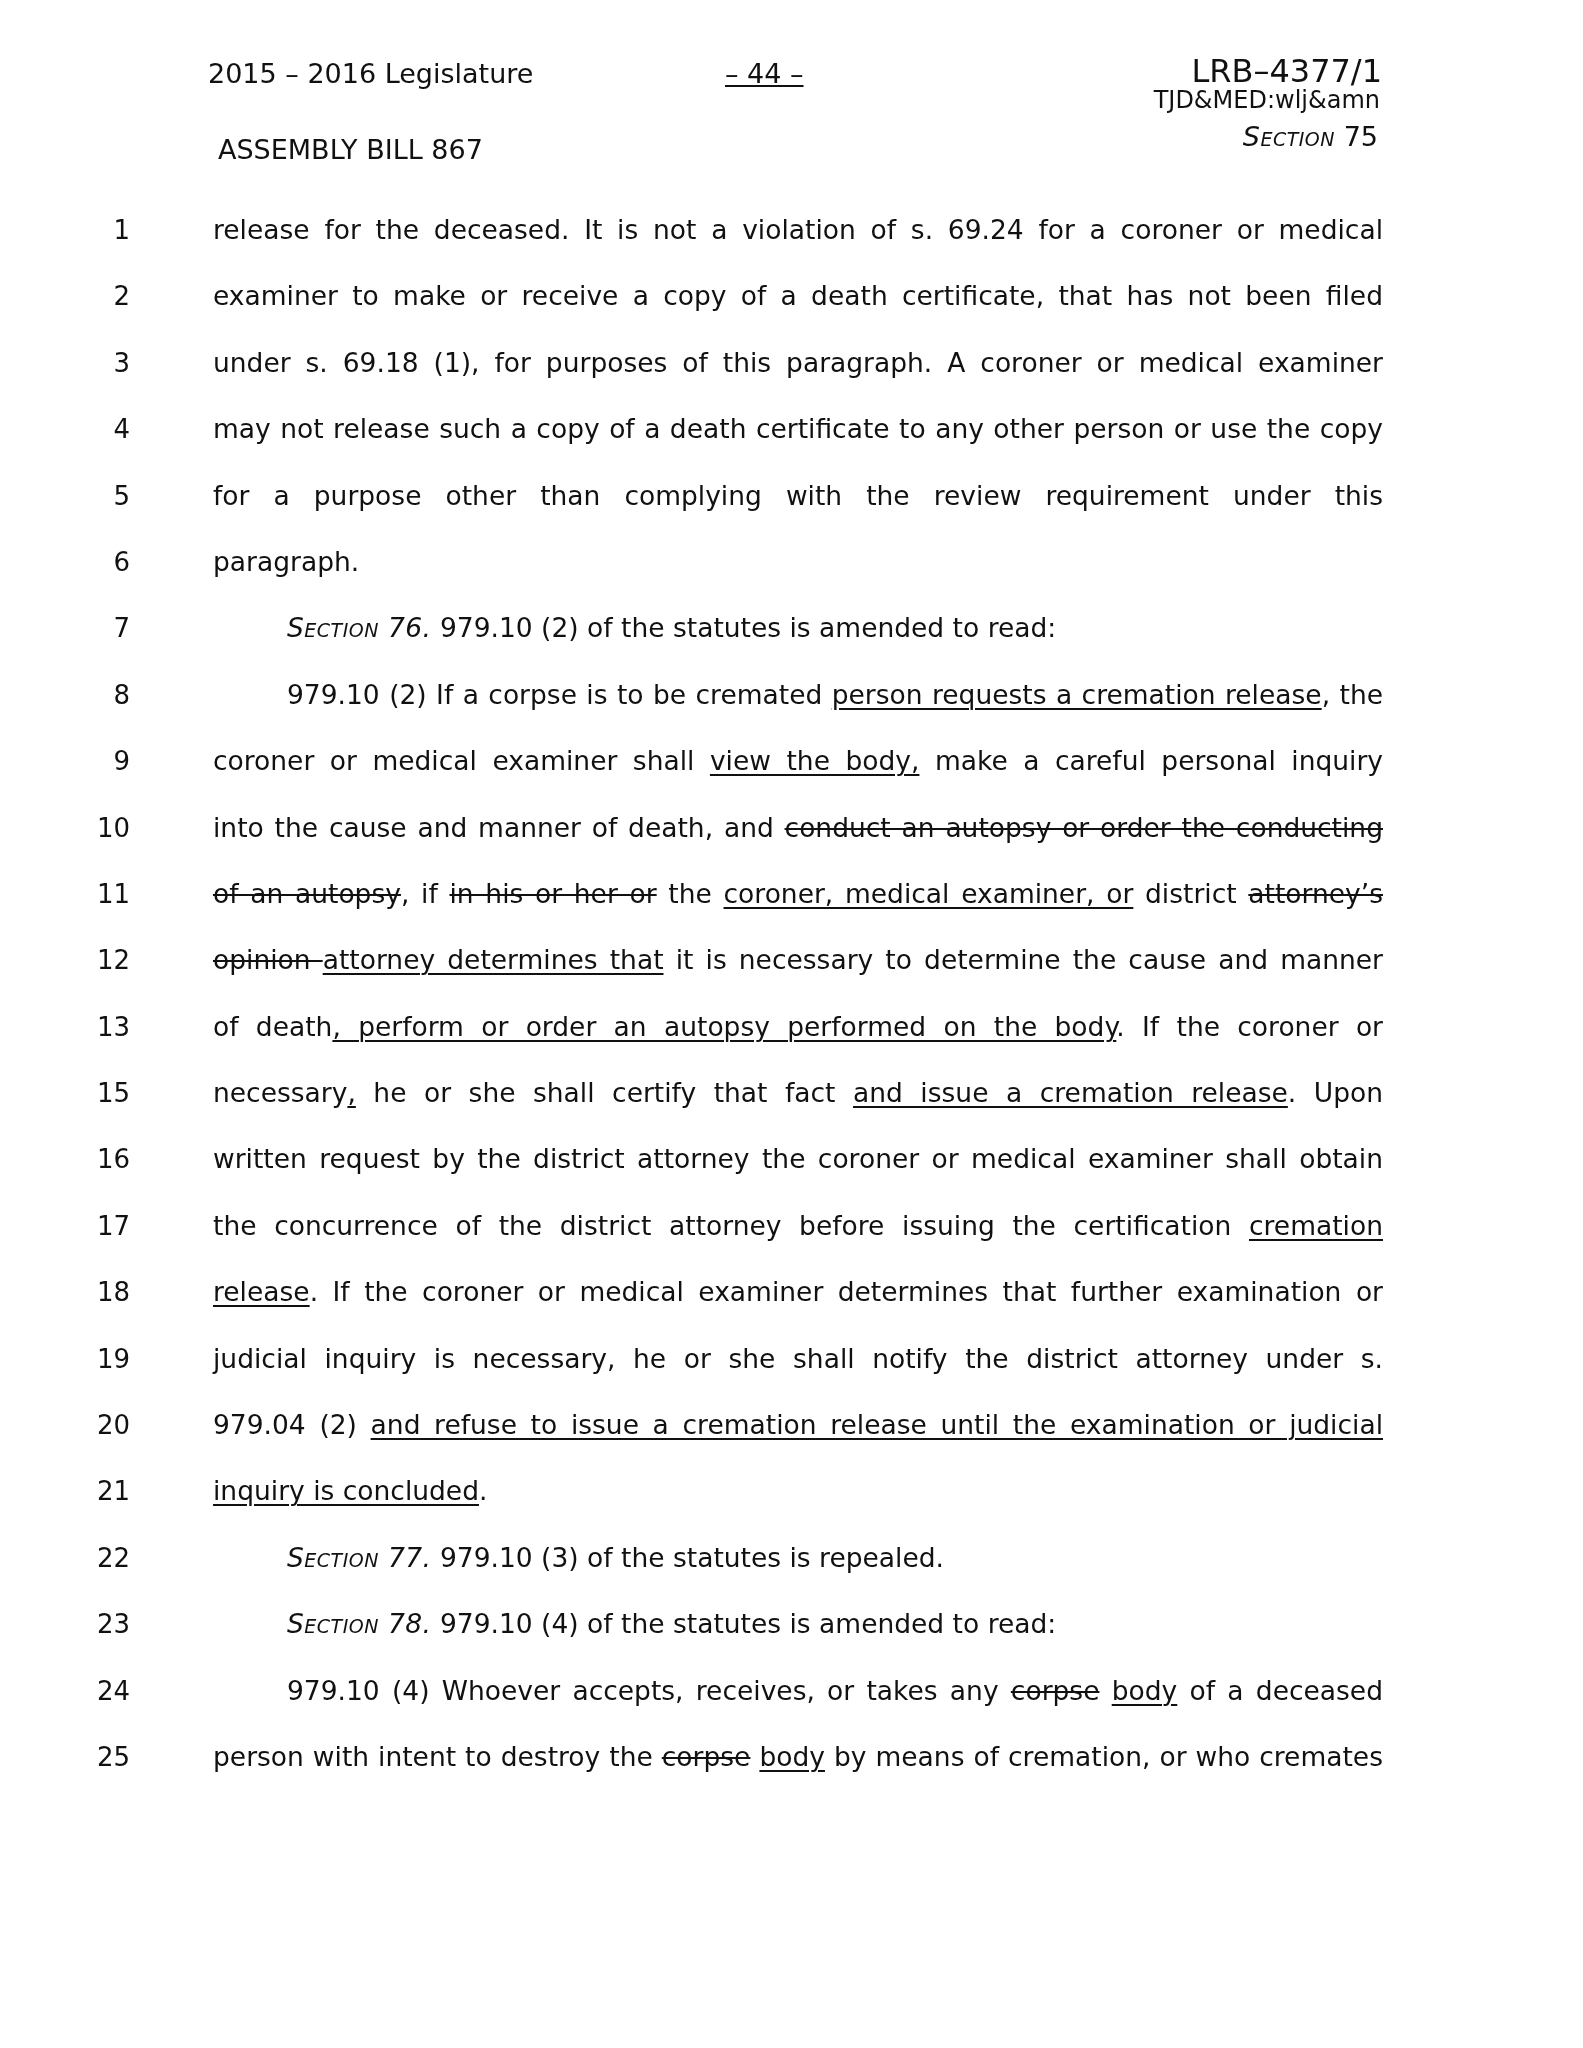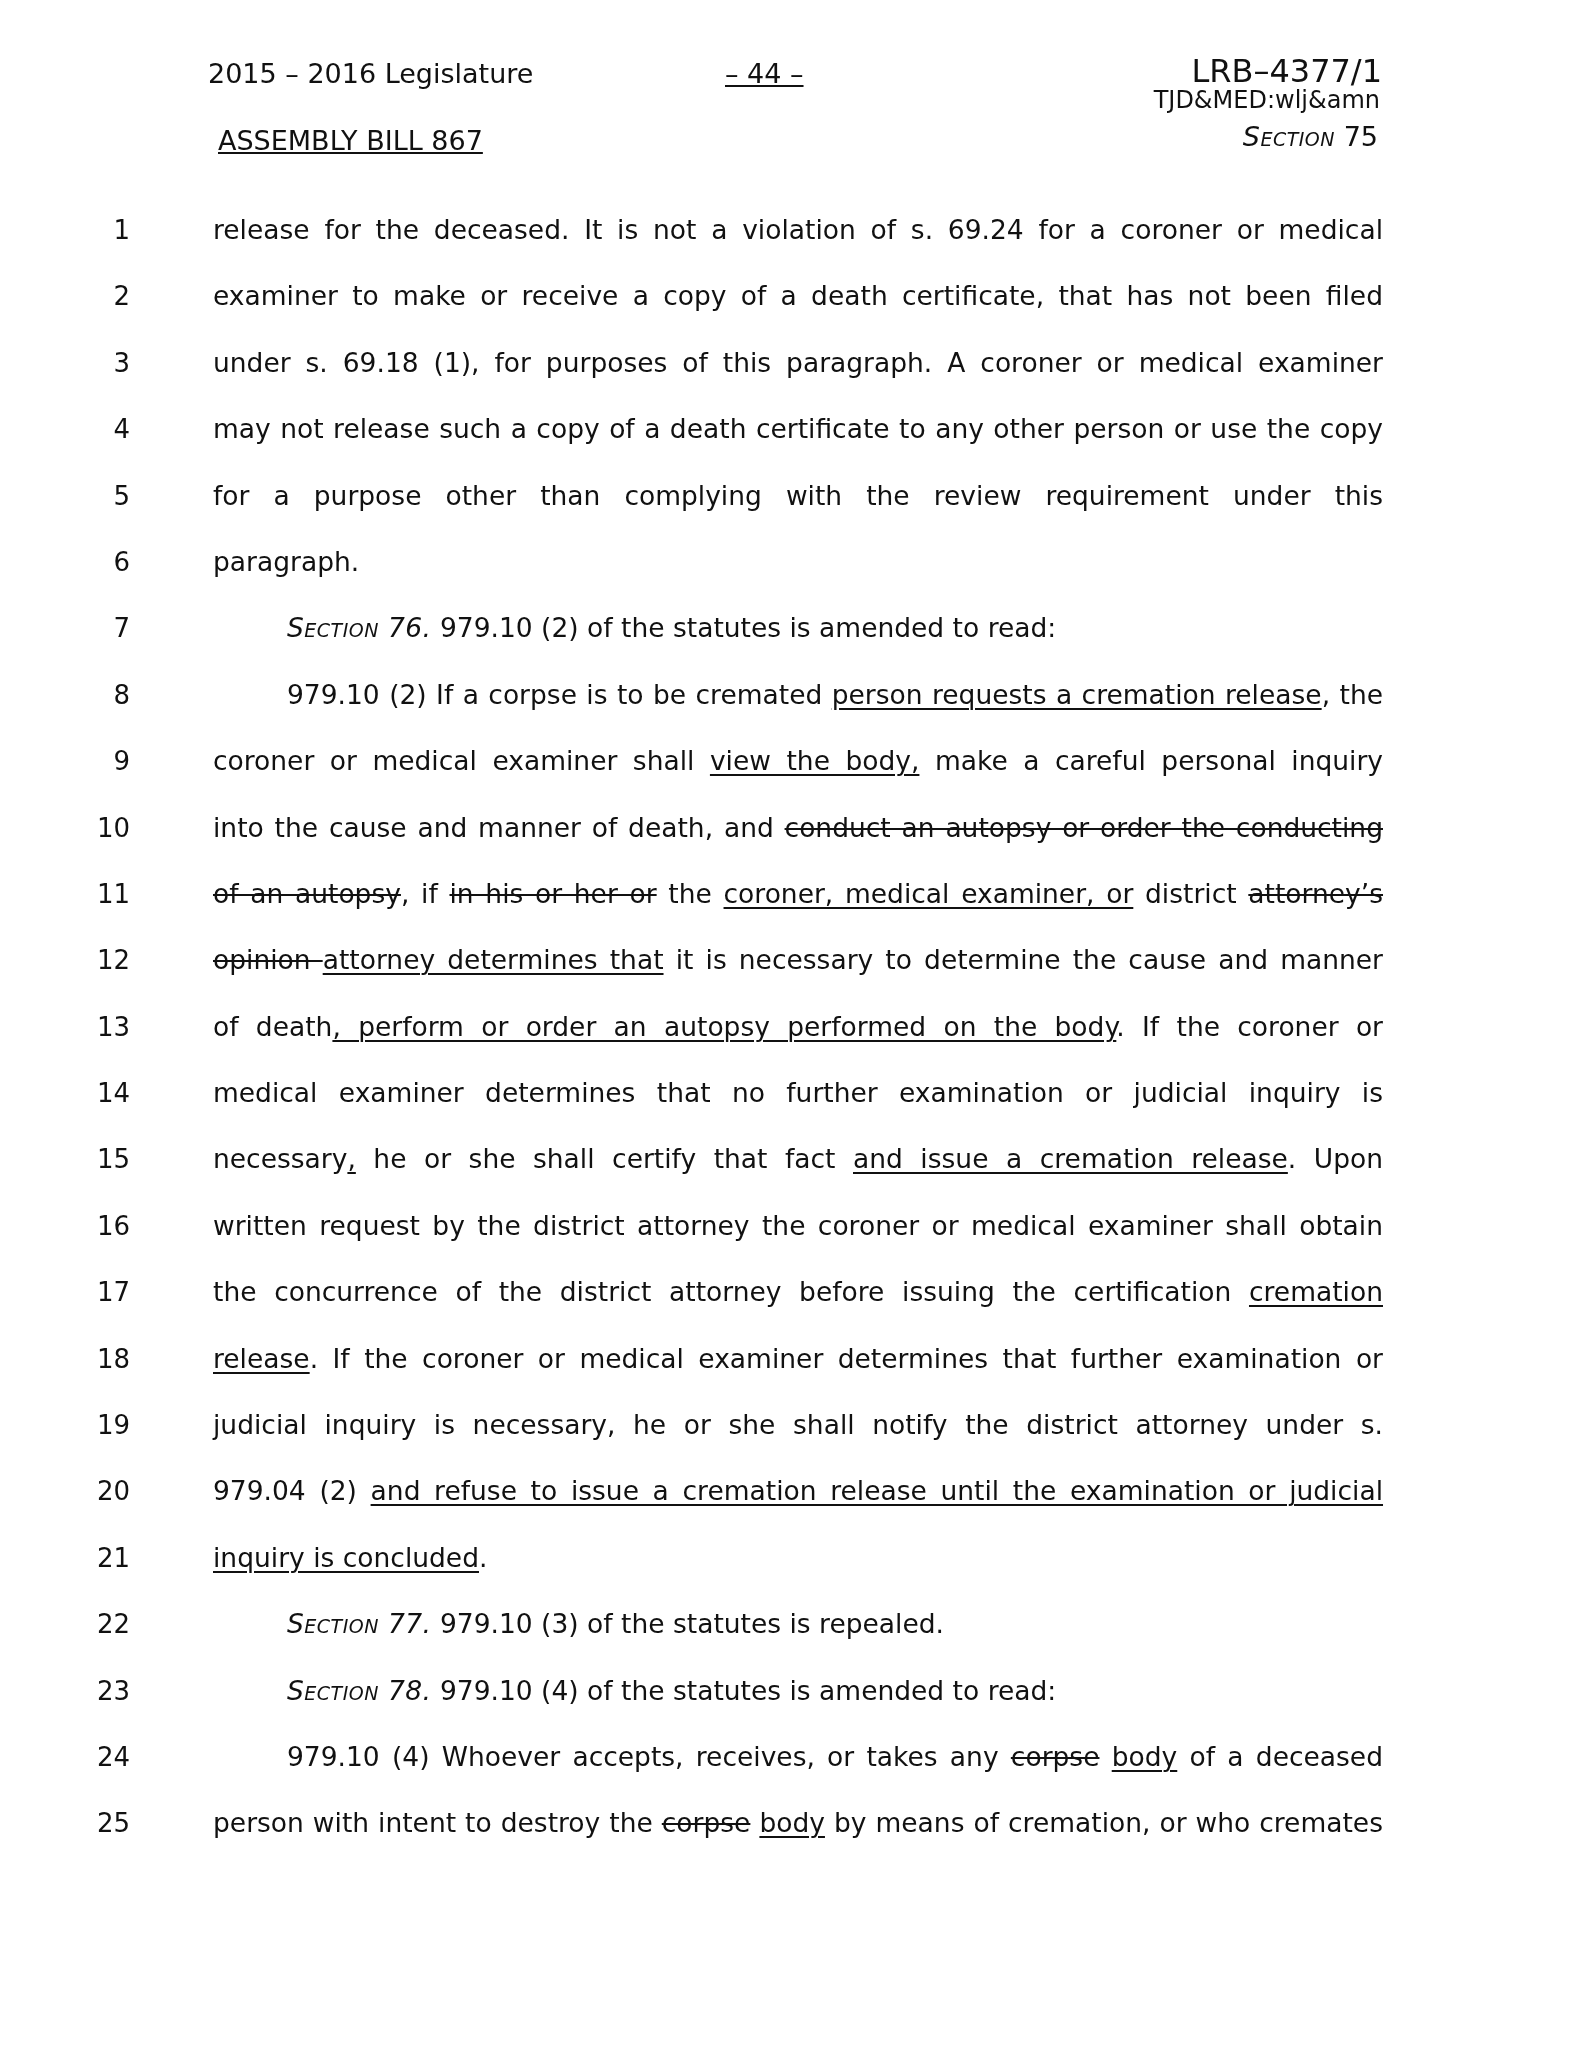--- a/index.html
+++ b/index.html
@@ -5,21 +5,21 @@
   html, body { margin: 0; padding: 0; background: #ffffff; }
   body {
     width: 1583px; height: 2048px; position: relative; overflow: hidden;
     font-family: "DejaVu Sans", sans-serif; color: #111111;
   }
   .hdr { position: absolute; font-size: 27px; line-height: 1; white-space: nowrap; }
   .hdr-left1 { left: 208px; top: 60px; }
   .hdr-center { left: 725px; top: 60px; text-decoration: underline; }
   .hdr-right1 { right: 201px; top: 55px; font-size: 32px; margin-left: 12px; }
   .hdr-right2 { right: 203px; top: 88px; font-size: 24px; }
-  .hdr-left2 { left: 218px; top: 127px; text-decoration: underline; }
+  .hdr-left2 { left: 218px; top: 136px; }
   .hdr-right3 { right: 205px; top: 123px; }
   .sc { font-variant: small-caps; letter-spacing: 0.5px; font-style: italic; }
   .lines { position: absolute; left: 0; top: 215px; width: 1583px; }
   .line {
     position: relative; height: 66.4px; display: flex; align-items: flex-start;
   }
   .lnum {
     position: absolute; left: 90px; width: 40px; text-align: right;
     font-size: 26px; line-height: 30px; top: 0;
   }
@@ -92,24 +92,20 @@
     </div>
     <div class="line">
       <div class="lnum">12</div>
       <div class="ltext"><span class="del">opinion </span><span class="ins">attorney determines that</span><span class=""> it is necessary to determine the cause and manner</span></div>
     </div>
     <div class="line">
       <div class="lnum">13</div>
       <div class="ltext"><span class="">of death</span><span class="ins">, perform or order an autopsy performed on the body</span><span class="">.  If the coroner or</span></div>
     </div>
     <div class="line">
-      <div class="lnum">14</div>
-      <div class="ltext"><span class="">medical examiner determines that no further examination or judicial inquiry is</span></div>
-    </div>
-    <div class="line">
       <div class="lnum">15</div>
       <div class="ltext"><span class="">necessary</span><span class="ins">,</span><span class=""> he or she shall certify that fact </span><span class="ins">and issue a cremation release</span><span class="">.  Upon</span></div>
     </div>
     <div class="line">
       <div class="lnum">16</div>
       <div class="ltext"><span class="">written request by the district attorney the coroner or medical examiner shall obtain</span></div>
     </div>
     <div class="line">
       <div class="lnum">17</div>
       <div class="ltext"><span class="">the concurrence of the district attorney before issuing the certification </span><span class="ins">cremation</span></div>

